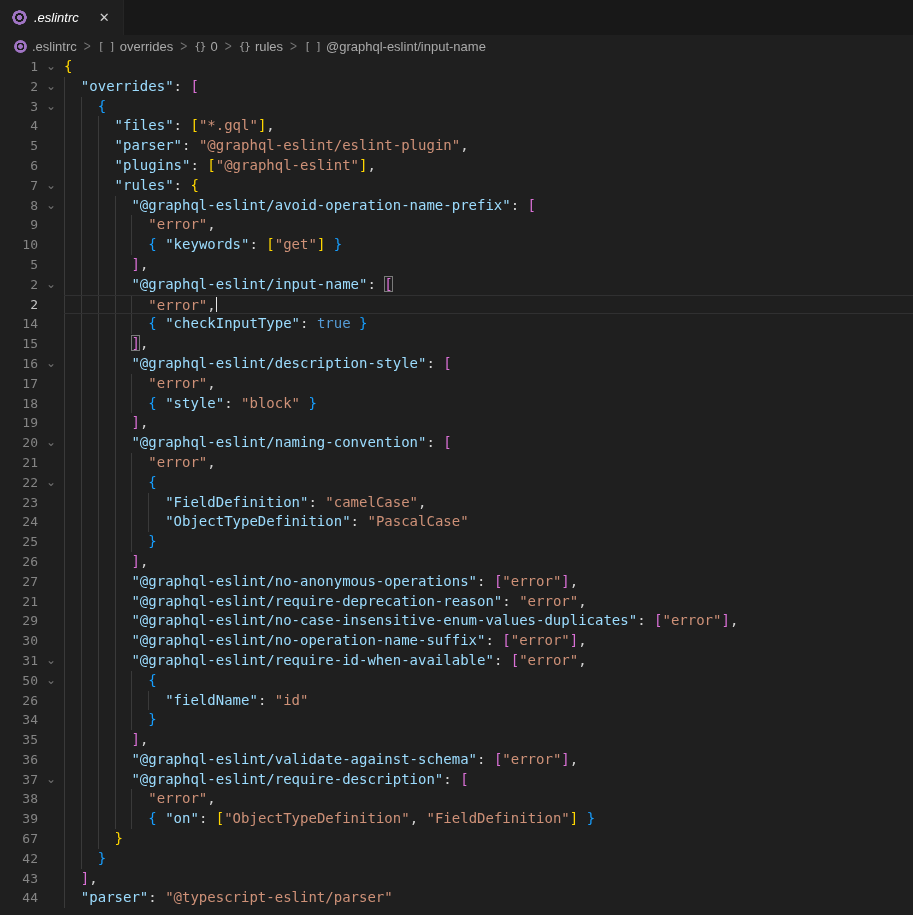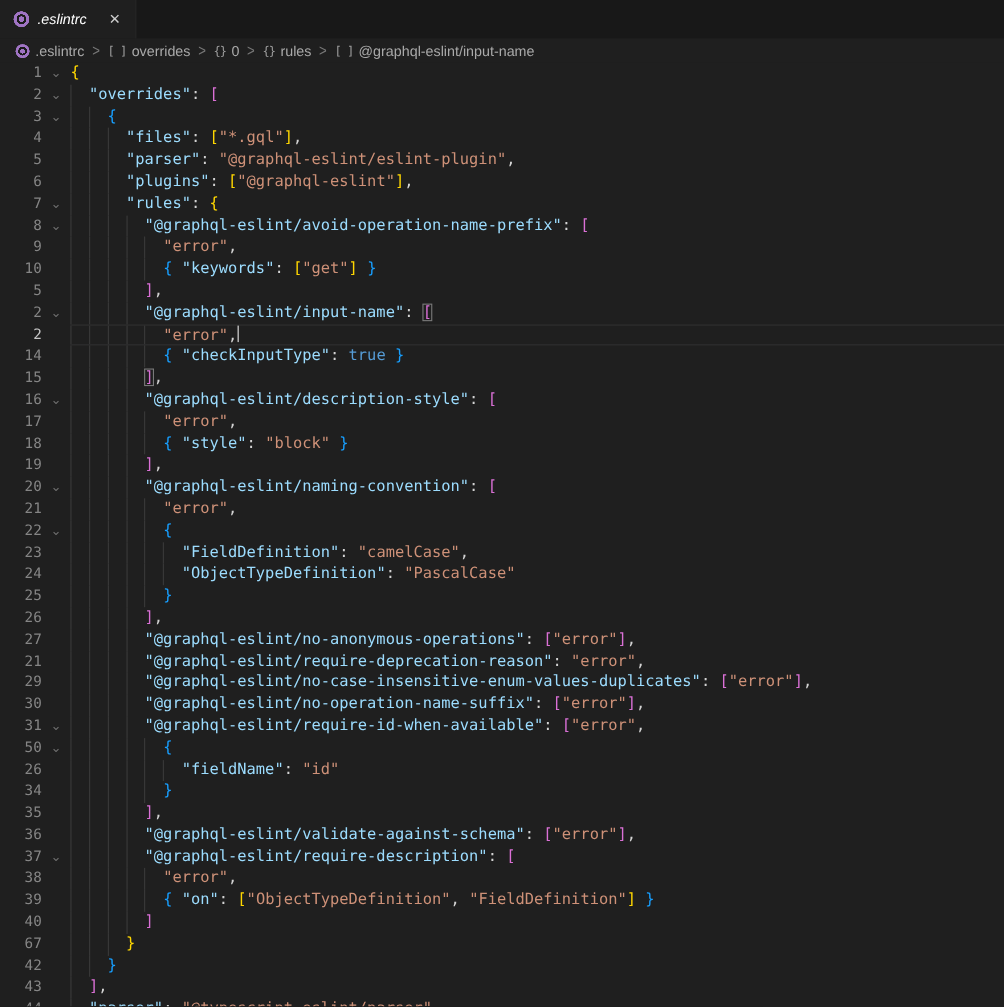--- a/index.html
+++ b/index.html
@@ -345,27 +345,20 @@
       </div>
       <div class="row">
         <div class="gutter">
           <span class="lnum">39</span>
           <span class="fold"></span>
         </div>
         <div class="codewrap"><div class="guide" style="left: 0ch;"></div><div class="guide" style="left: 2ch;"></div><div class="guide" style="left: 4ch;"></div><div class="guide" style="left: 6ch;"></div><div class="guide" style="left: 8ch;"></div><span class="code">          <span class="tk-b3">{</span><span class="tk-punc"> </span><span class="tk-key">"on"</span><span class="tk-punc">: </span><span class="tk-b1">[</span><span class="tk-str">"ObjectTypeDefinition"</span><span class="tk-punc">, </span><span class="tk-str">"FieldDefinition"</span><span class="tk-b1">]</span><span class="tk-punc"> </span><span class="tk-b3">}</span></span></div>
       </div>
       <div class="row">
         <div class="gutter">
-          <span class="lnum">40</span>
-          <span class="fold"></span>
-        </div>
-        <div class="codewrap"><div class="guide" style="left: 0ch;"></div><div class="guide" style="left: 2ch;"></div><div class="guide" style="left: 4ch;"></div><div class="guide" style="left: 6ch;"></div><span class="code">        <span class="tk-b2">]</span></span></div>
-      </div>
-      <div class="row">
-        <div class="gutter">
           <span class="lnum">67</span>
           <span class="fold"></span>
         </div>
         <div class="codewrap"><div class="guide" style="left: 0ch;"></div><div class="guide" style="left: 2ch;"></div><div class="guide" style="left: 4ch;"></div><span class="code">      <span class="tk-b1">}</span></span></div>
       </div>
       <div class="row">
         <div class="gutter">
           <span class="lnum">42</span>
           <span class="fold"></span>
         </div>

